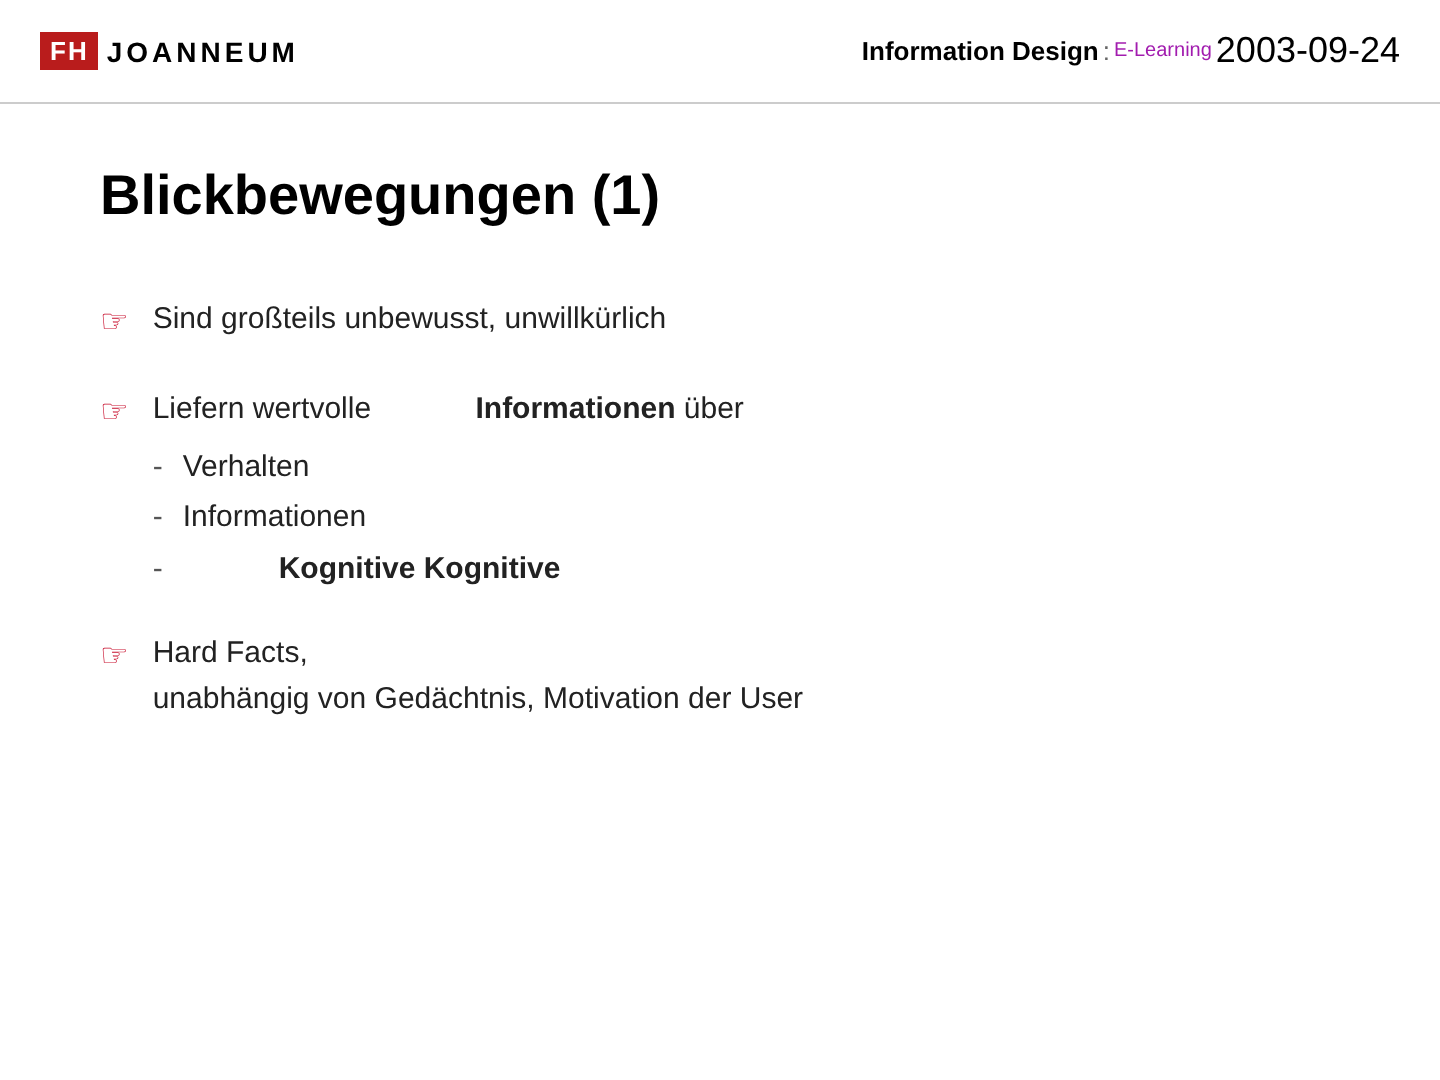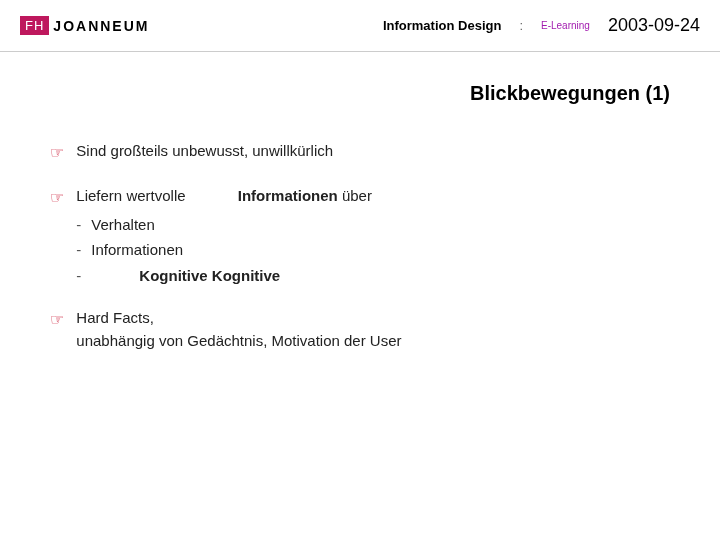--- a/index.html
+++ b/index.html
@@ -26,39 +26,39 @@
       height: 52px;
     }
 
     .logo-area {
       display: flex;
       align-items: center;
       gap: 4px;
     }
 
     .logo-fh {
-      background: #be185d;
+      background: #b91c1c;
       color: #ffffff;
       font-size: 13px;
-      font-weight: normal;
+      font-weight: bold;
       padding: 2px 5px;
       letter-spacing: 1px;
     }
 
     .logo-joanneum {
       font-size: 14px;
       font-weight: bold;
       letter-spacing: 2px;
       color: #000000;
     }
 
     .header-nav {
       display: flex;
       align-items: center;
-      gap: 18px;
+      gap: 2px;
       font-size: 13px;
       color: #333333;
     }
 
     .header-nav .separator {
       color: #666666;
     }
 
     .header-title {
       font-weight: bold;
@@ -75,25 +75,24 @@
       font-size: 18px;
       color: #000000;
     }
 
     
     .content {
       padding: 30px 50px;
     }
 
     .page-title {
-      font-size: 20px;
+      font-size: 28px;
       font-weight: bold;
       color: #000000;
       margin-bottom: 35px;
-      text-align: right;
     }
 
     .bullet-list {
       list-style: none;
       display: flex;
       flex-direction: column;
       gap: 20px;
     }
 
     .bullet-item {

